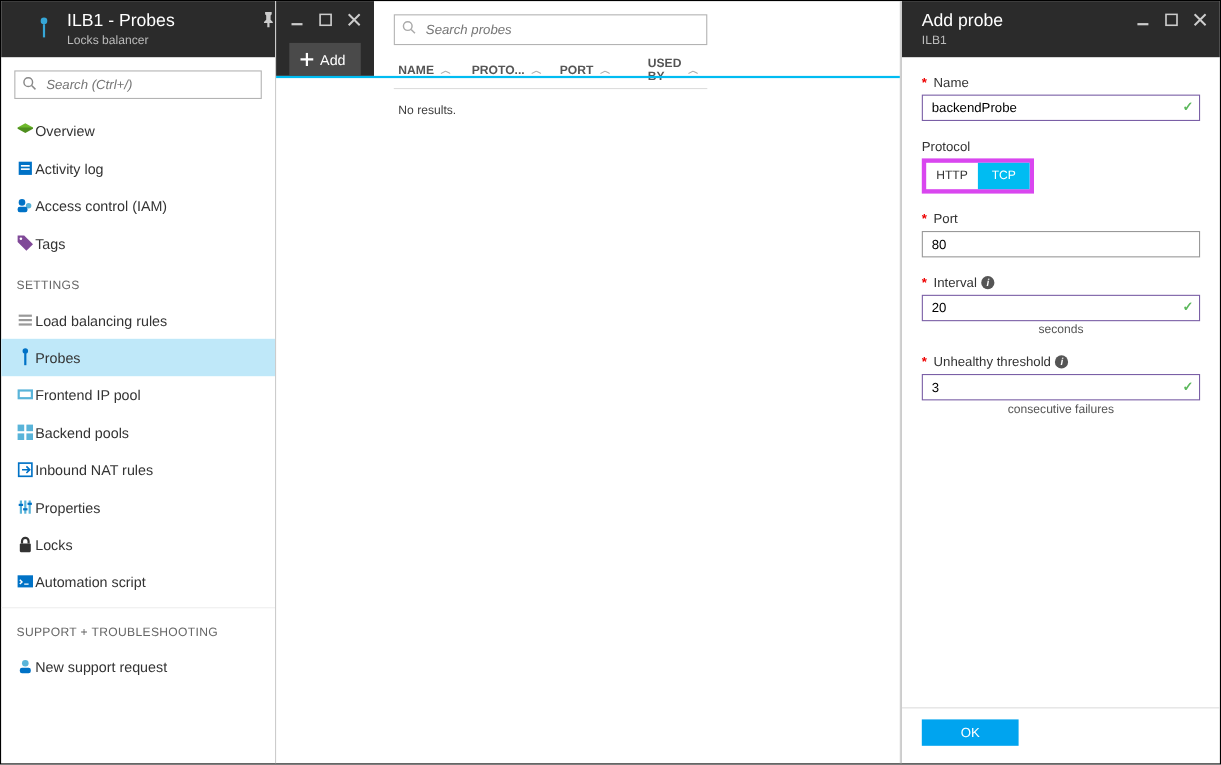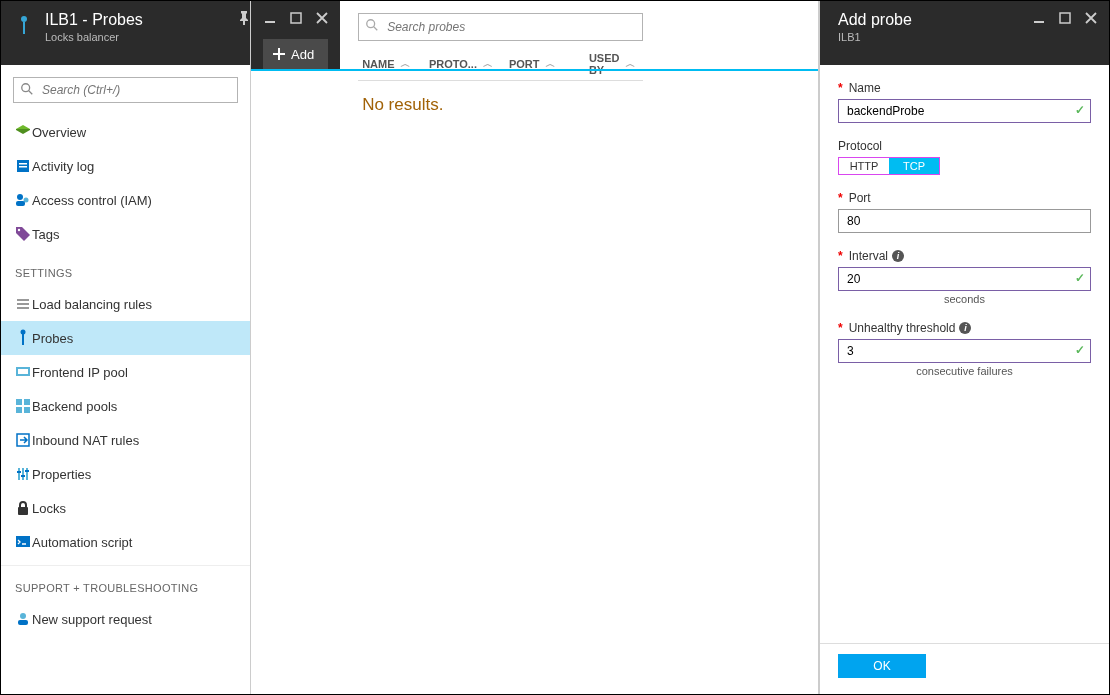--- a/index.html
+++ b/index.html
@@ -1,20 +1,20 @@
 <!DOCTYPE html>
 <html><head>
 <meta charset="utf-8">
 <style>
   * { box-sizing: border-box; font-family: "Segoe UI", Arial, sans-serif; }
   body { margin: 0; background: #fff; width: 1110px; height: 695px; overflow: hidden; border: 1px solid #000; display: flex; }
   
   
   .blade-left { width: 250px; height: 100%; display: flex; flex-direction: column; border-right: 1px solid #ccc; }
-  .dark-header { background: #2b2b2b; color: #fff; height: 64px; position: relative; display: flex; align-items: flex-start; padding: 10px 12px 0 12px; }
+  .dark-header { background: #2b2b2b; color: #fff; height: 51px; position: relative; display: flex; align-items: flex-start; padding: 10px 12px 0 28px; }
   .dark-header .icon-slot { width: 22px; height: 28px; display: flex; align-items: center; justify-content: center; margin-right: 10px; padding-top: 2px; }
   .dark-header .titles .title { font-size: 16px; font-weight: 400; color: #fff; line-height: 18px; }
   .dark-header .titles .subtitle { font-size: 11px; color: #bbb; margin-top: 2px; }
   .header-controls { position: absolute; top: 6px; right: 6px; display: flex; gap: 2px; }
   .header-controls .ctrl { width: 24px; height: 22px; display: flex; align-items: center; justify-content: center; cursor: pointer; color: #ddd; font-size: 12px; }
   
   .search-box { margin: 12px; position: relative; }
   .search-box input { width: 100%; height: 26px; border: 1px solid #b3b3b3; padding: 0 24px 0 28px; font-size: 12px; font-style: italic; color: #666; outline: none; }
   .search-box .mag { position: absolute; left: 7px; top: 5px; color: #777; }
   
@@ -33,36 +33,36 @@
   .search-probes { position: relative; margin-bottom: 6px; }
   .search-probes input { width: 100%; height: 28px; border: 1px solid #b3b3b3; padding: 0 8px 0 28px; font-size: 12px; font-style: italic; color: #888; outline: none; }
   .search-probes .mag { position: absolute; left: 7px; top: 5px; color: #999; }
   .thead { display: flex; border-bottom: 1px solid #ddd; font-size: 11px; font-weight: 600; color: #555; height: 34px; align-items: center; }
   .thead .col { display: flex; align-items: center; gap: 6px; }
   .thead .sort { color: #aaa; font-size: 10px; }
   .col-name { flex: 1.6; padding-left: 4px; }
   .col-proto { width: 80px; }
   .col-port { width: 80px; }
   .col-used { flex: 1.2; }
-  .no-results { font-size: 17px; color: #a16207; padding: 14px 4px; }
+  .no-results { font-size: 11px; color: #404040; padding: 14px 4px; }
   .mid-blue-border { border-top: 2px solid #00bcf2; position:absolute; top:68px; left:0; right:0; }
   
   
   .blade-right { width: 290px; display: flex; flex-direction: column; border-left: 1px solid #ccc; }
   .right-body { padding: 12px 18px; flex: 1; overflow-y: auto; }
   .field-label { font-size: 12px; color: #333; margin-bottom: 4px; margin-top: 16px; display: flex; align-items: center; gap: 4px; }
   .field-label:first-child { margin-top: 4px; }
   .req { color: #e00; font-weight: bold; margin-right: 2px; }
   .info-ic { width: 12px; height: 12px; border-radius: 50%; background: #555; color: #fff; font-size: 9px; display: inline-flex; align-items: center; justify-content: center; font-style: italic; font-weight: bold; }
   .field-input { position: relative; }
   .field-input input { width: 100%; height: 24px; border: 1px solid #999; padding: 0 24px 0 8px; font-size: 12px; outline: none; }
   .field-input.valid input { border-color: #7a5fa6; }
   .field-input .check { position: absolute; right: 6px; top: 4px; color: #5cb85c; font-size: 12px; font-weight: bold; }
   .hint { font-size: 11px; color: #555; text-align: center; margin-top: 2px; }
-  .protocol-toggle { display: flex; border: 1px solid #d946ef; width: 102px; height: 18px; justify-content: center; }
+  .protocol-toggle { display: flex; border: 4px solid #d946ef; width: 102px; height: 32px; justify-content: center; }
   .protocol-toggle .opt { flex: 1; font-size: 11px; display: flex; align-items: center; justify-content: center; cursor: pointer; color: #333; }
   .protocol-toggle .opt.active { background: #00bcf2; color: #fff; }
   .right-footer { border-top: 1px solid #ddd; padding: 10px 18px 16px 18px; }
   .ok-btn { background: #00a4ef; color: #fff; font-size: 12px; width: 88px; height: 24px; display: flex; align-items: center; justify-content: center; cursor: pointer; }
   
   svg { display:block; }
   .mid-header-controls { position:absolute; top:6px; right:6px; display:flex; gap:2px; }
   .mid-header-controls .ctrl { width:24px; height:22px; display:flex; align-items:center; justify-content:center; cursor:pointer; color:#ddd; font-size:12px; }
 </style>
 </head>

